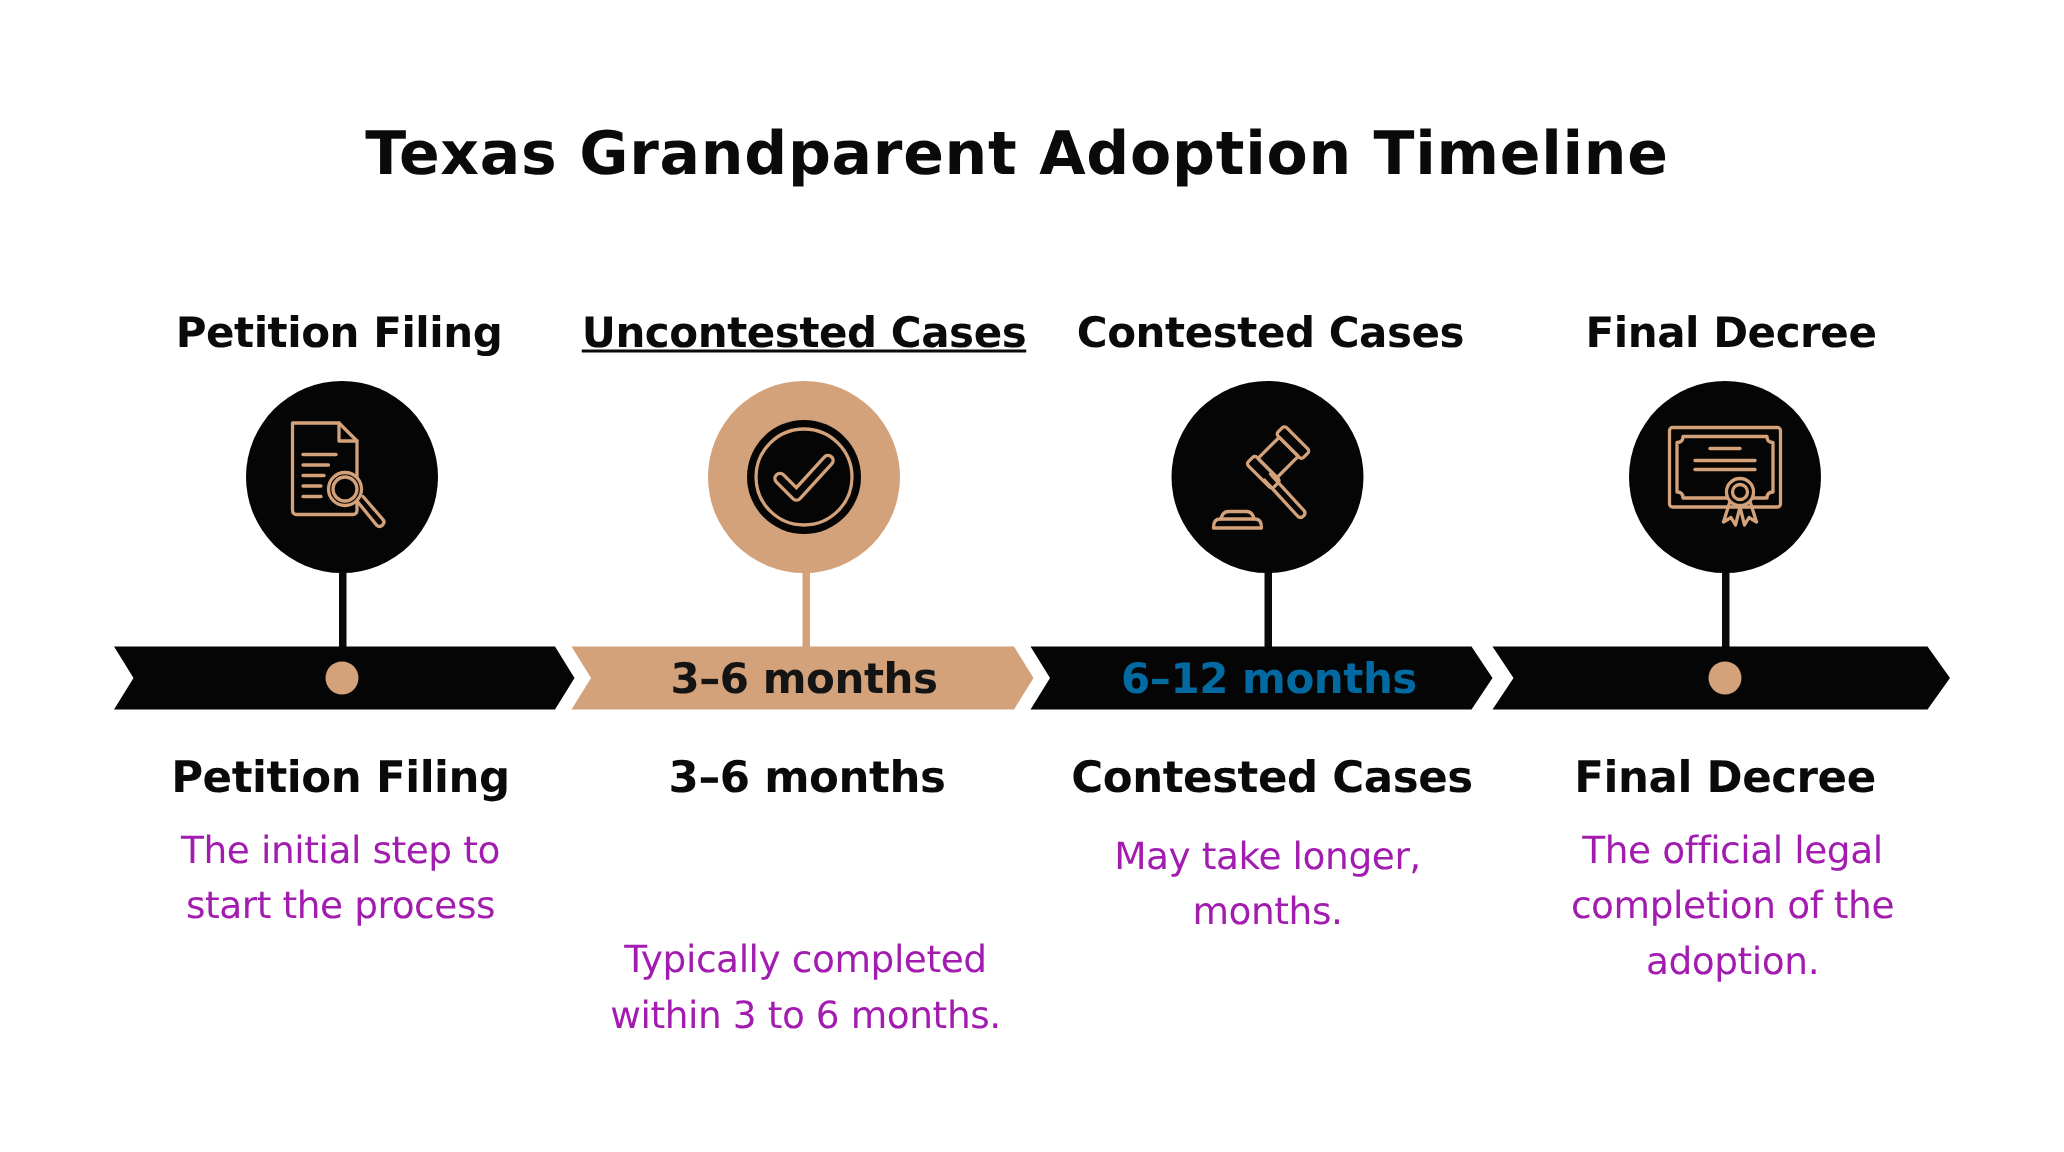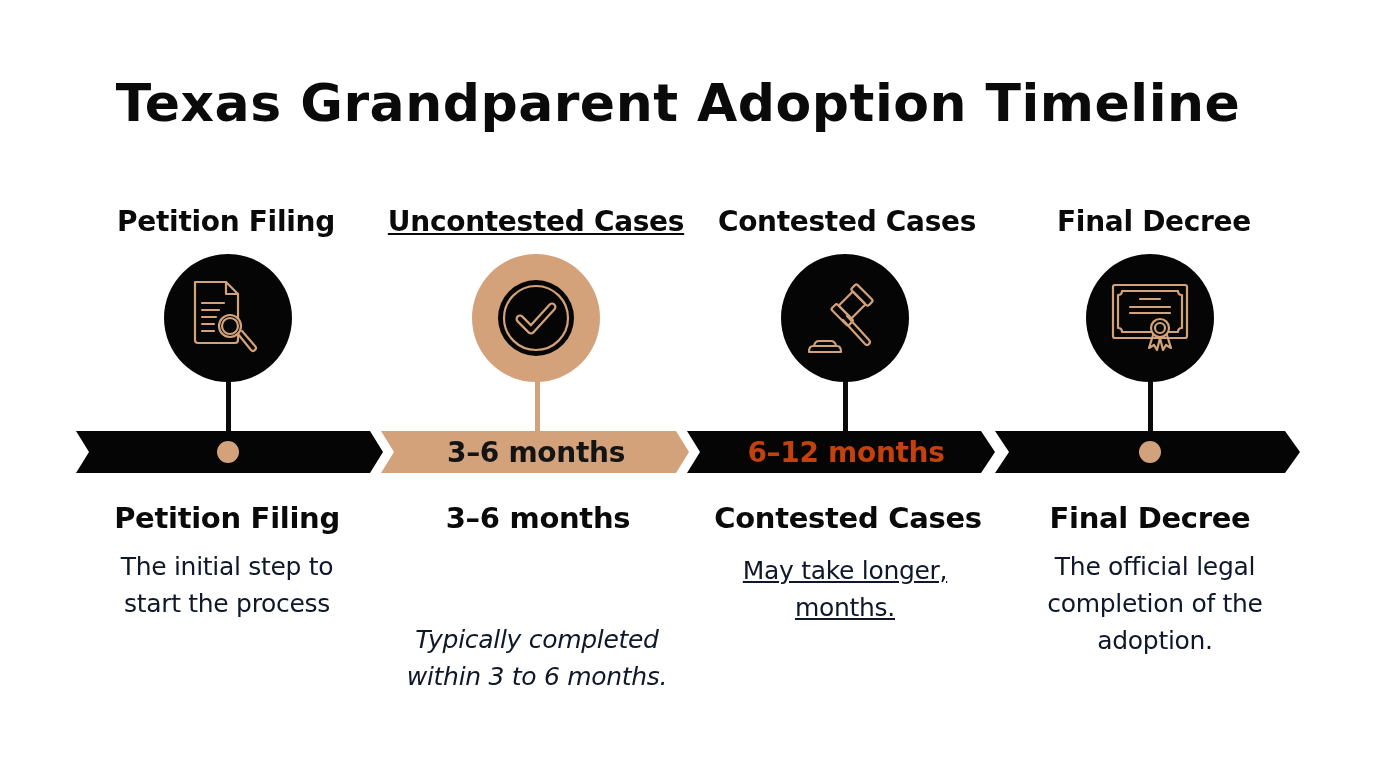--- a/index.html
+++ b/index.html
@@ -1,37 +1,37 @@
 <!DOCTYPE html>
 <html><head>
 <meta charset="utf-8">
 <style>
   html, body { margin:0; padding:0; }
   body { width:1376px; height:768px; background:#ffffff; position:relative; overflow:hidden;
          font-family:"DejaVu Sans", "Liberation Sans", sans-serif; color:#0a0a0a; }
   .title { position:absolute; left:0; width:1356px; top:68px; text-align:center;
-           font-size:52px; font-weight:bold; letter-spacing:0.5px; line-height:70px; }
+           font-size:40px; font-weight:bold; letter-spacing:0.5px; line-height:70px; }
   .top-label { position:absolute; top:203px; width:340px; margin-left:-170px; text-align:center;
                font-size:28px; font-weight:bold; line-height:38px; white-space:nowrap; letter-spacing:-0.3px;}
   .circle { position:absolute; width:128px; height:128px; margin-left:-64px; top:254px; border-radius:50%;
             background:#050505; }
   .circle.tan { background:#D3A27A; }
   .circle svg { position:absolute; left:0; top:0; width:128px; height:128px; }
   .stem { position:absolute; top:380px; height:52px; width:5px; margin-left:-2.5px; background:#0a0a0a; }
   .stem.tan { background:#D3A27A; }
   .band { position:absolute; left:0; top:0; width:1376px; height:768px; pointer-events:none; }
   .band-label { position:absolute; top:432px; height:42px; width:300px; margin-left:-150px; text-align:center;
                 font-size:28px; font-weight:bold; line-height:42px; letter-spacing:-0.3px; }
   .band-label.dark { color:#141414; }
-  .band-label.cream { color:#c2410c; }
+  .band-label.cream { color:#0369a1; }
   .dot { position:absolute; top:441px; width:22px; height:22px; margin-left:-11px; border-radius:50%; background:#D3A27A; }
   .heading { position:absolute; top:498px; width:320px; margin-left:-160px; text-align:center;
              font-size:29px; font-weight:bold; line-height:40px; white-space:nowrap; letter-spacing:-0.3px; }
   .desc { position:absolute; width:300px; margin-left:-150px; text-align:center;
-          font-size:25px; line-height:37px; color:#0f172a; letter-spacing:-0.3px; }
+          font-size:25px; line-height:37px; color:#a21caf; letter-spacing:-0.3px; }
 </style>
 </head>
 <body>
 
 <div class="title">Texas Grandparent Adoption Timeline</div>
 
 <div class="top-label" style="left:226px;">Petition Filing</div>
 <div class="top-label" style="left:536px;text-decoration:underline;">Uncontested Cases</div>
 <div class="top-label" style="left:847px;">Contested Cases</div>
 <div class="top-label" style="left:1154px;">Final Decree</div>
@@ -112,25 +112,25 @@
 
 <div class="heading" style="left:227px;">Petition Filing</div>
 <div class="heading" style="left:538px;">3–6 months</div>
 <div class="heading" style="left:848px;">Contested Cases</div>
 <div class="heading" style="left:1150px;">Final Decree</div>
 
 <div class="desc" style="left:227px; top:548px;">
   <div>The initial step to</div>
   <div>start the process</div>
 </div>
-<div class="desc" style="left:537px; top:621px; width:320px; margin-left:-160px;font-style:italic;">
+<div class="desc" style="left:537px; top:621px; width:320px; margin-left:-160px;">
   <div>Typically completed</div>
   <div>within 3 to 6 months.</div>
 </div>
-<div class="desc" style="left:845px; top:552px;text-decoration:underline;">
+<div class="desc" style="left:845px; top:552px;">
   <div>May take longer,</div>
   <div>months.</div>
 </div>
 <div class="desc" style="left:1155px; top:548px;">
   <div>The official legal</div>
   <div>completion of the</div>
   <div>adoption.</div>
 </div>
 
 </body></html>

